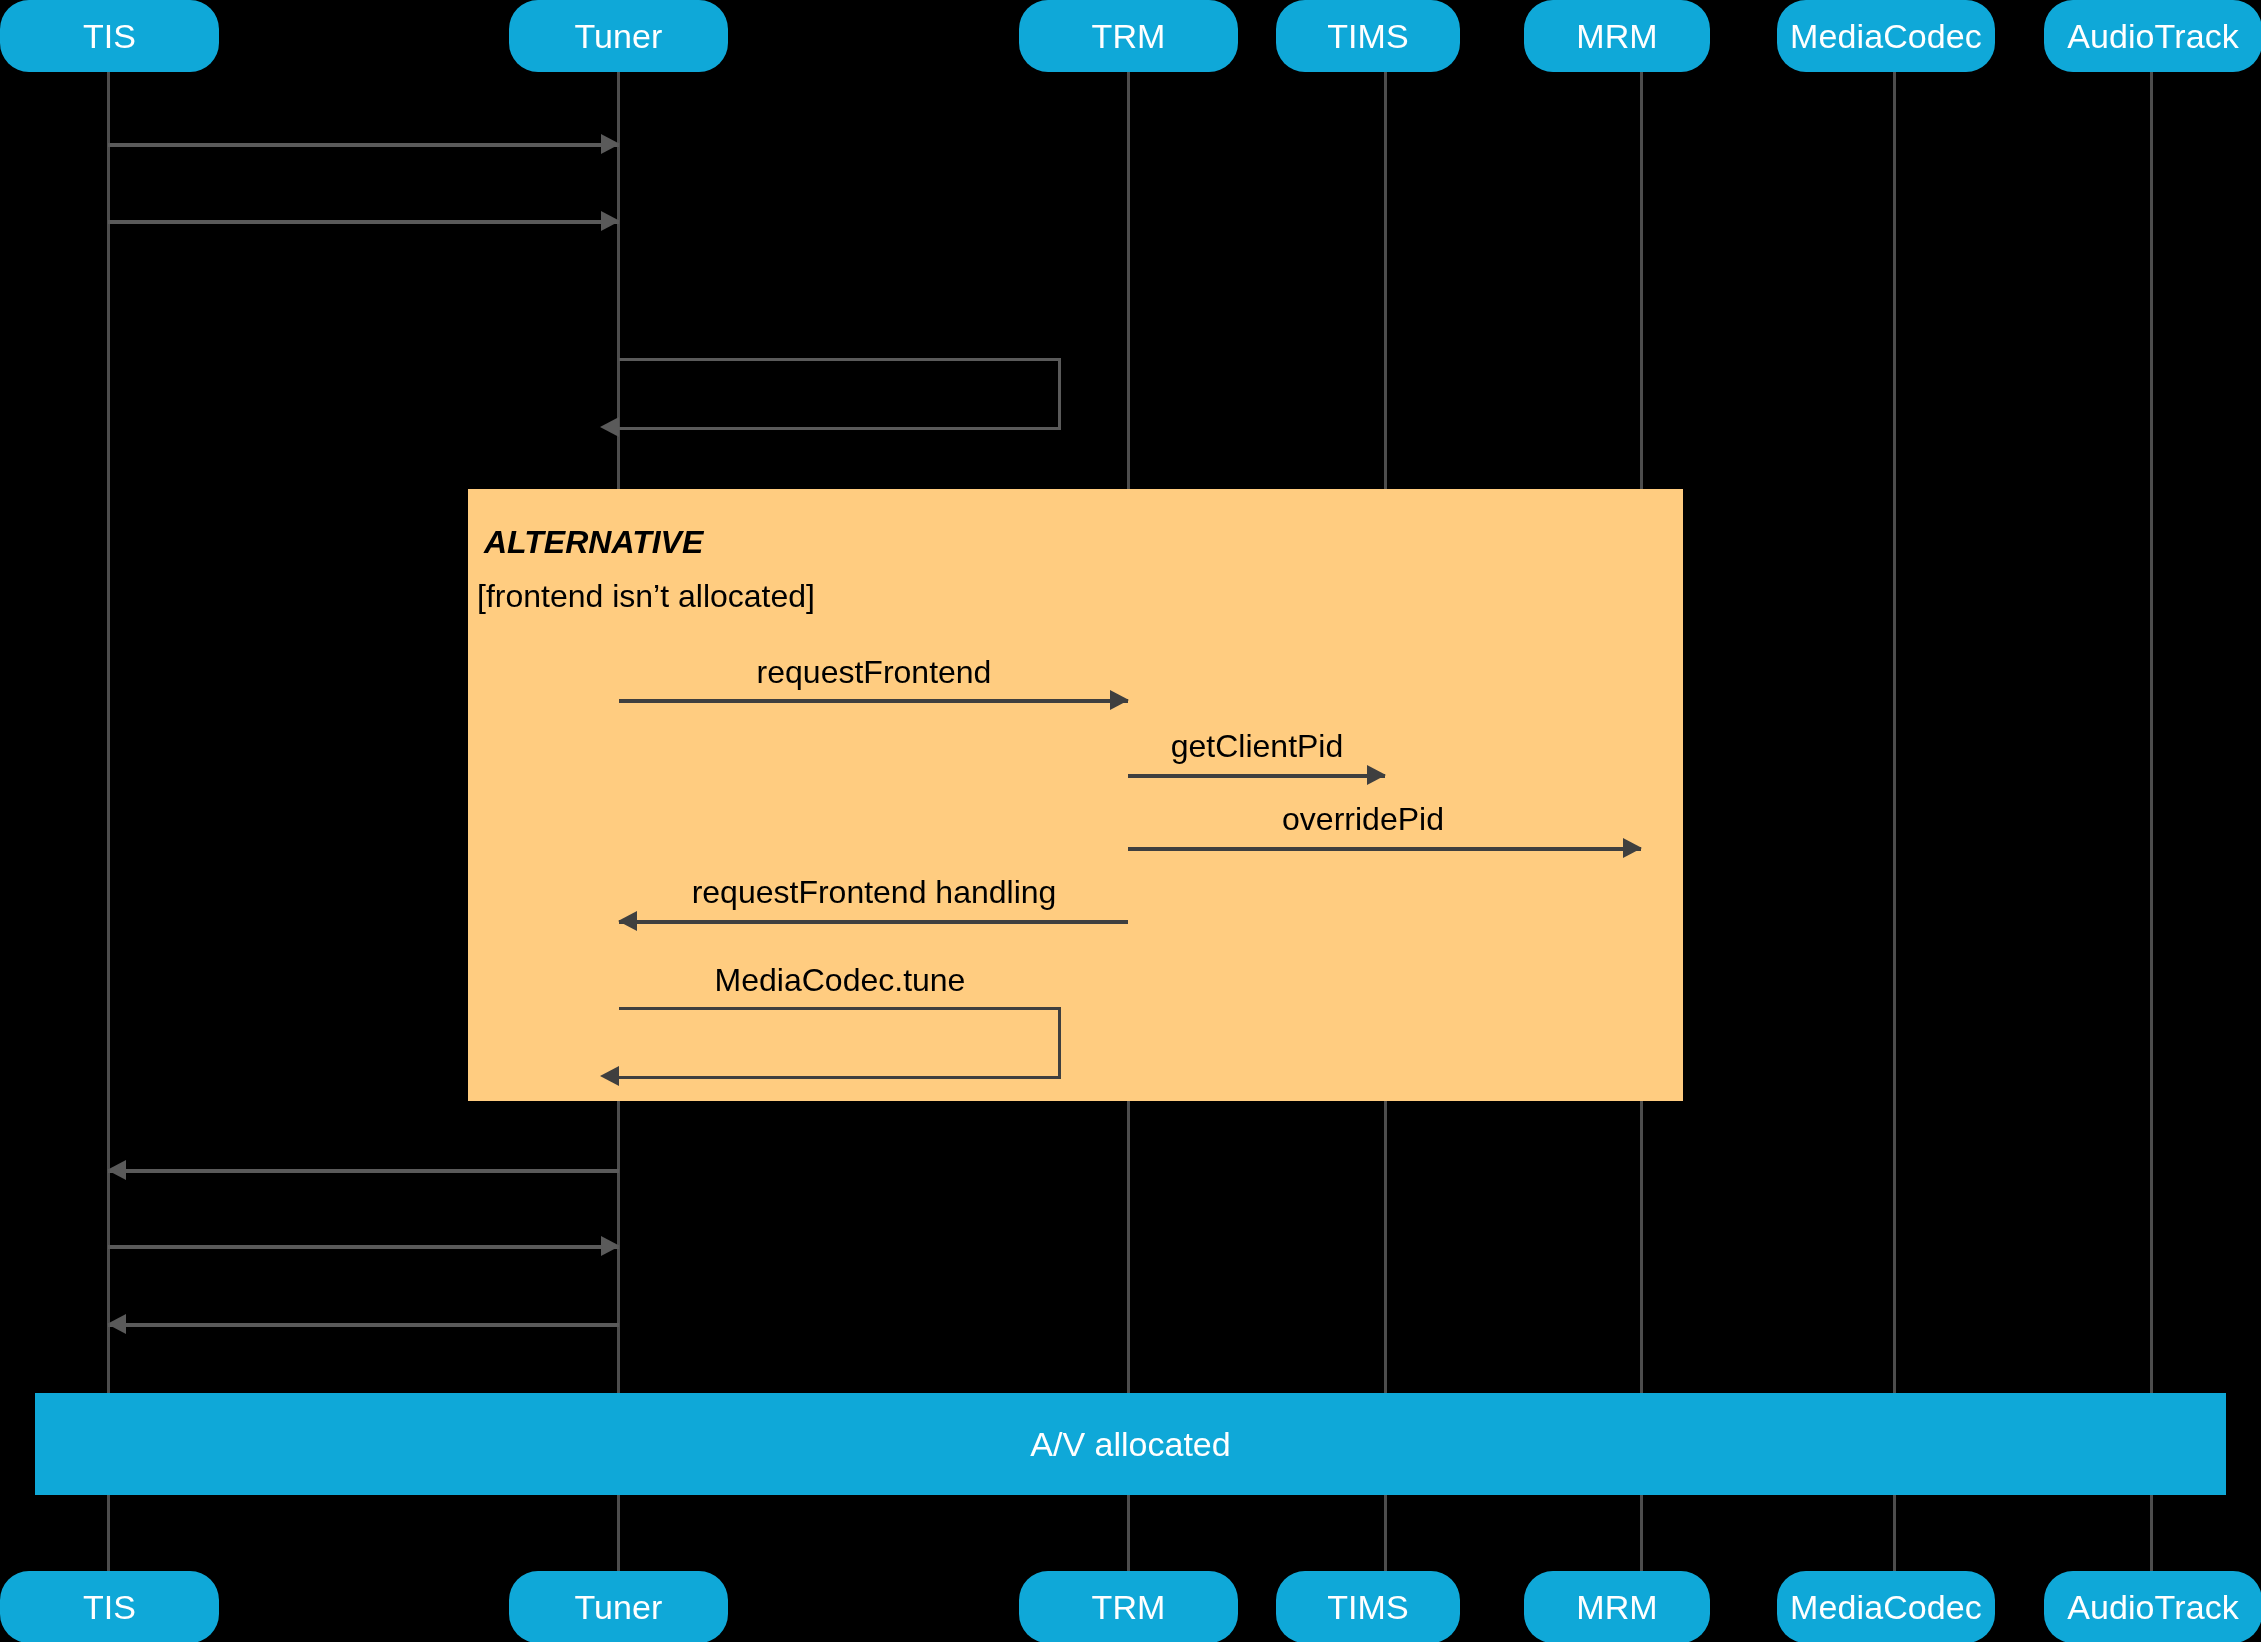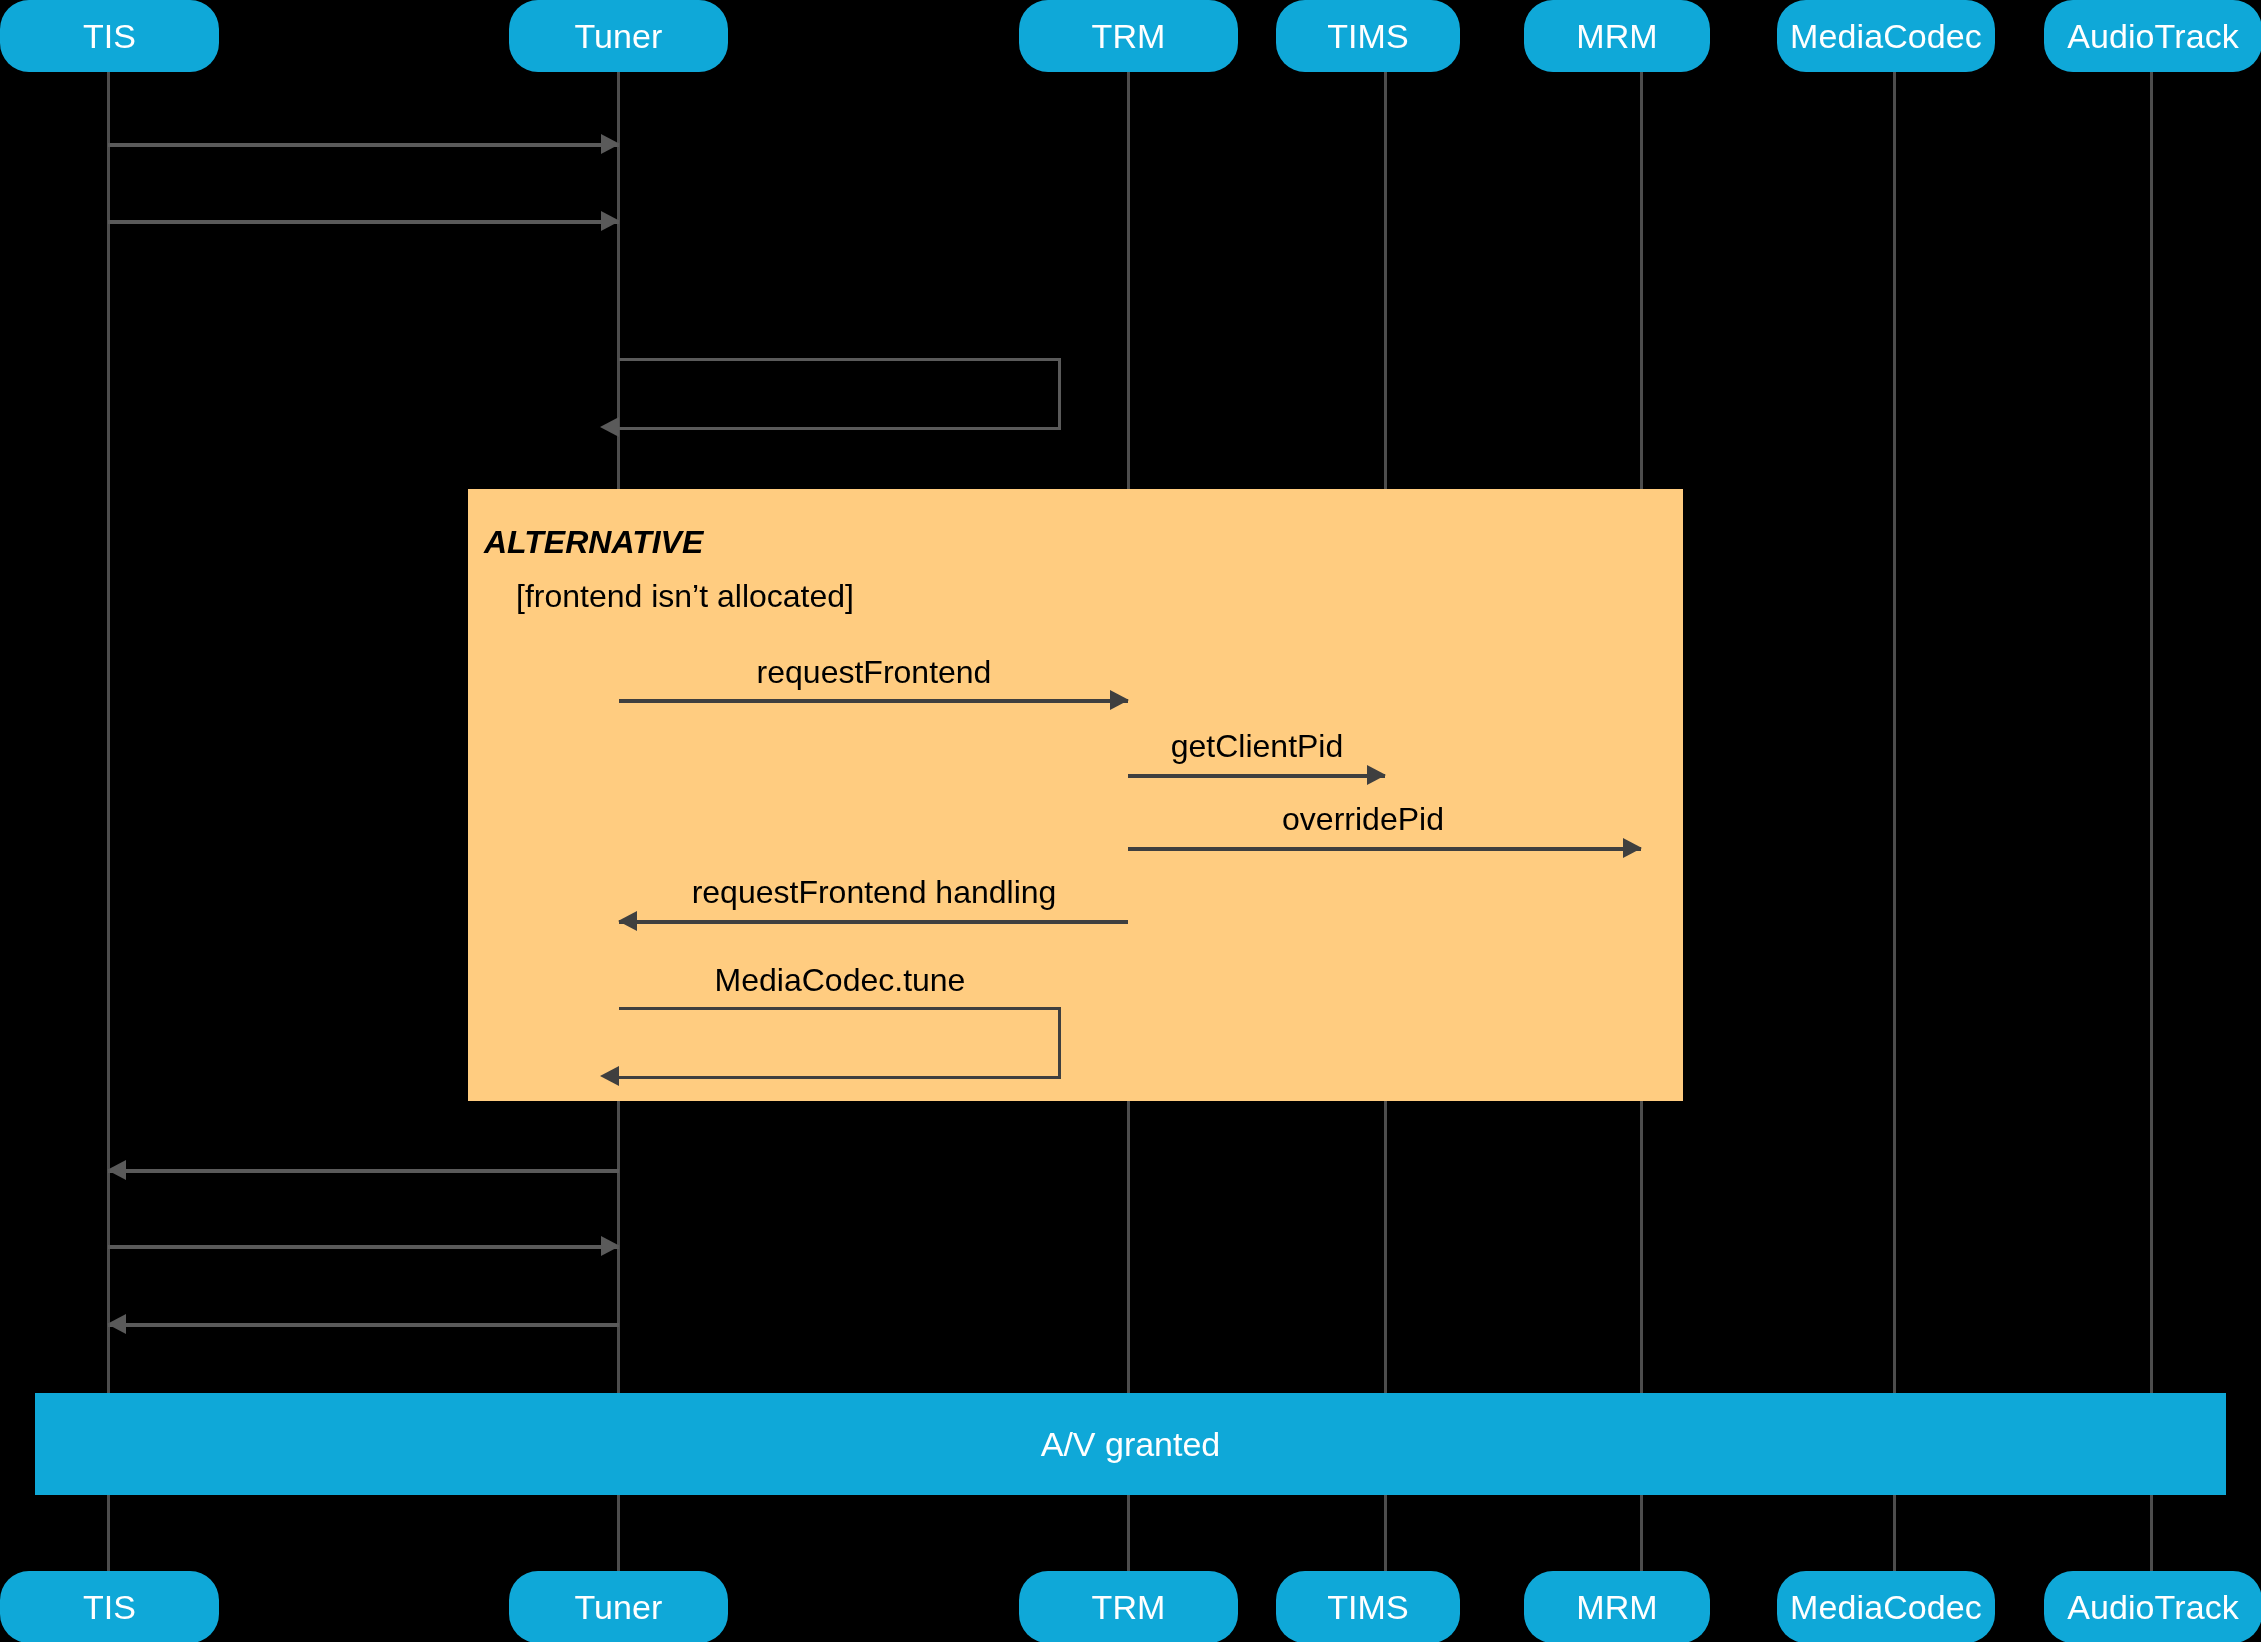--- a/index.html
+++ b/index.html
@@ -152,21 +152,21 @@
       <div class="participant head" style="left: 509px; width: 219px;">Tuner</div>
       <div class="participant head" style="left: 1019px; width: 219px;">TRM</div>
       <div class="participant head" style="left: 1276px; width: 184px;">TIMS</div>
       <div class="participant head" style="left: 1524px; width: 186px;">MRM</div>
       <div class="participant head" style="left: 1777px; width: 218px;">MediaCodec</div>
       <div class="participant head" style="left: 2044px; width: 218px;">AudioTrack</div>
     </div>
   <div id="fragment-layer">
       <div class="alt-frame" style="left: 468px; top: 489px; width: 1215px; height: 612px;"></div>
       <div class="alt-title" style="left: 484px; top: 524px;">ALTERNATIVE</div>
-      <div class="alt-guard" style="left: 477px; top: 578px; margin-left: 39px;">[frontend isn’t allocated]</div>
+      <div class="alt-guard" style="left: 477px; top: 578px;">[frontend isn’t allocated]</div>
     </div>
   <div id="messages">
       <div class="msg gray" style="left: 108px; top: 143px; width: 511px;">
         <span class="line"></span>
         <span class="arrowhead right"></span>
       </div>
       <div class="msg gray" style="left: 108px; top: 220px; width: 511px;">
         <span class="line"></span>
         <span class="arrowhead right"></span>
       </div>
@@ -204,21 +204,21 @@
       <div class="msg gray" style="left: 108px; top: 1245px; width: 511px;">
         <span class="line"></span>
         <span class="arrowhead right"></span>
       </div>
       <div class="msg gray" style="left: 108px; top: 1323px; width: 511px;">
         <span class="line"></span>
         <span class="arrowhead left"></span>
       </div>
     </div>
   <div id="summary-layer">
-      <div class="summary-bar" style="left: 35px; top: 1393px; width: 2191px; height: 102px;">A/V granted</div>
+      <div class="summary-bar" style="left: 35px; top: 1393px; width: 2191px; height: 102px;">A/V allocated</div>
     </div>
   <div id="feet">
       <div class="participant foot" style="left: 0px; width: 219px;">TIS</div>
       <div class="participant foot" style="left: 509px; width: 219px;">Tuner</div>
       <div class="participant foot" style="left: 1019px; width: 219px;">TRM</div>
       <div class="participant foot" style="left: 1276px; width: 184px;">TIMS</div>
       <div class="participant foot" style="left: 1524px; width: 186px;">MRM</div>
       <div class="participant foot" style="left: 1777px; width: 218px;">MediaCodec</div>
       <div class="participant foot" style="left: 2044px; width: 218px;">AudioTrack</div>
     </div>

